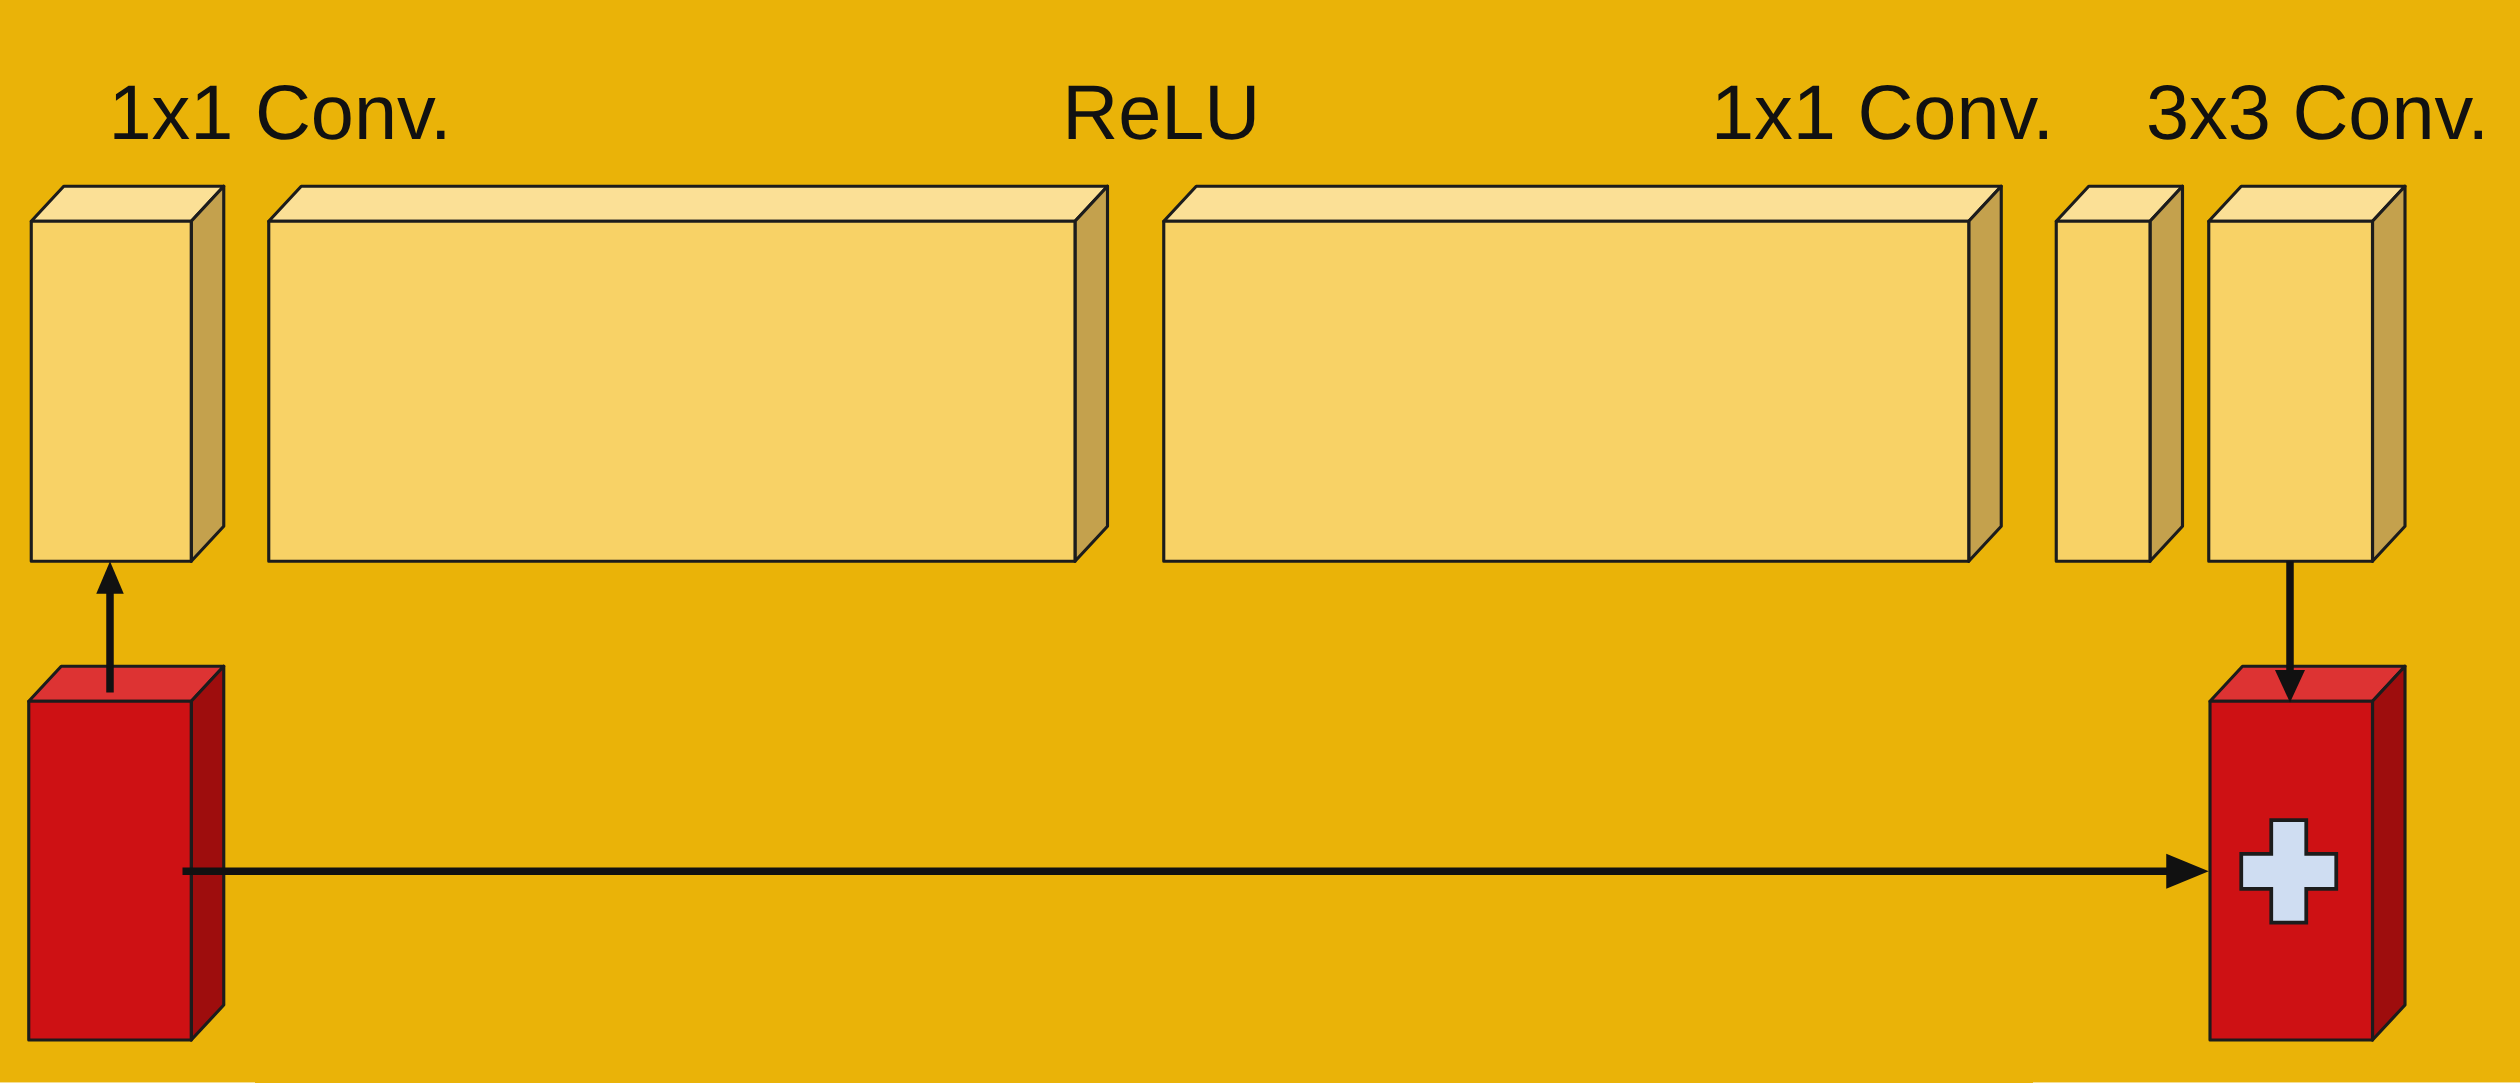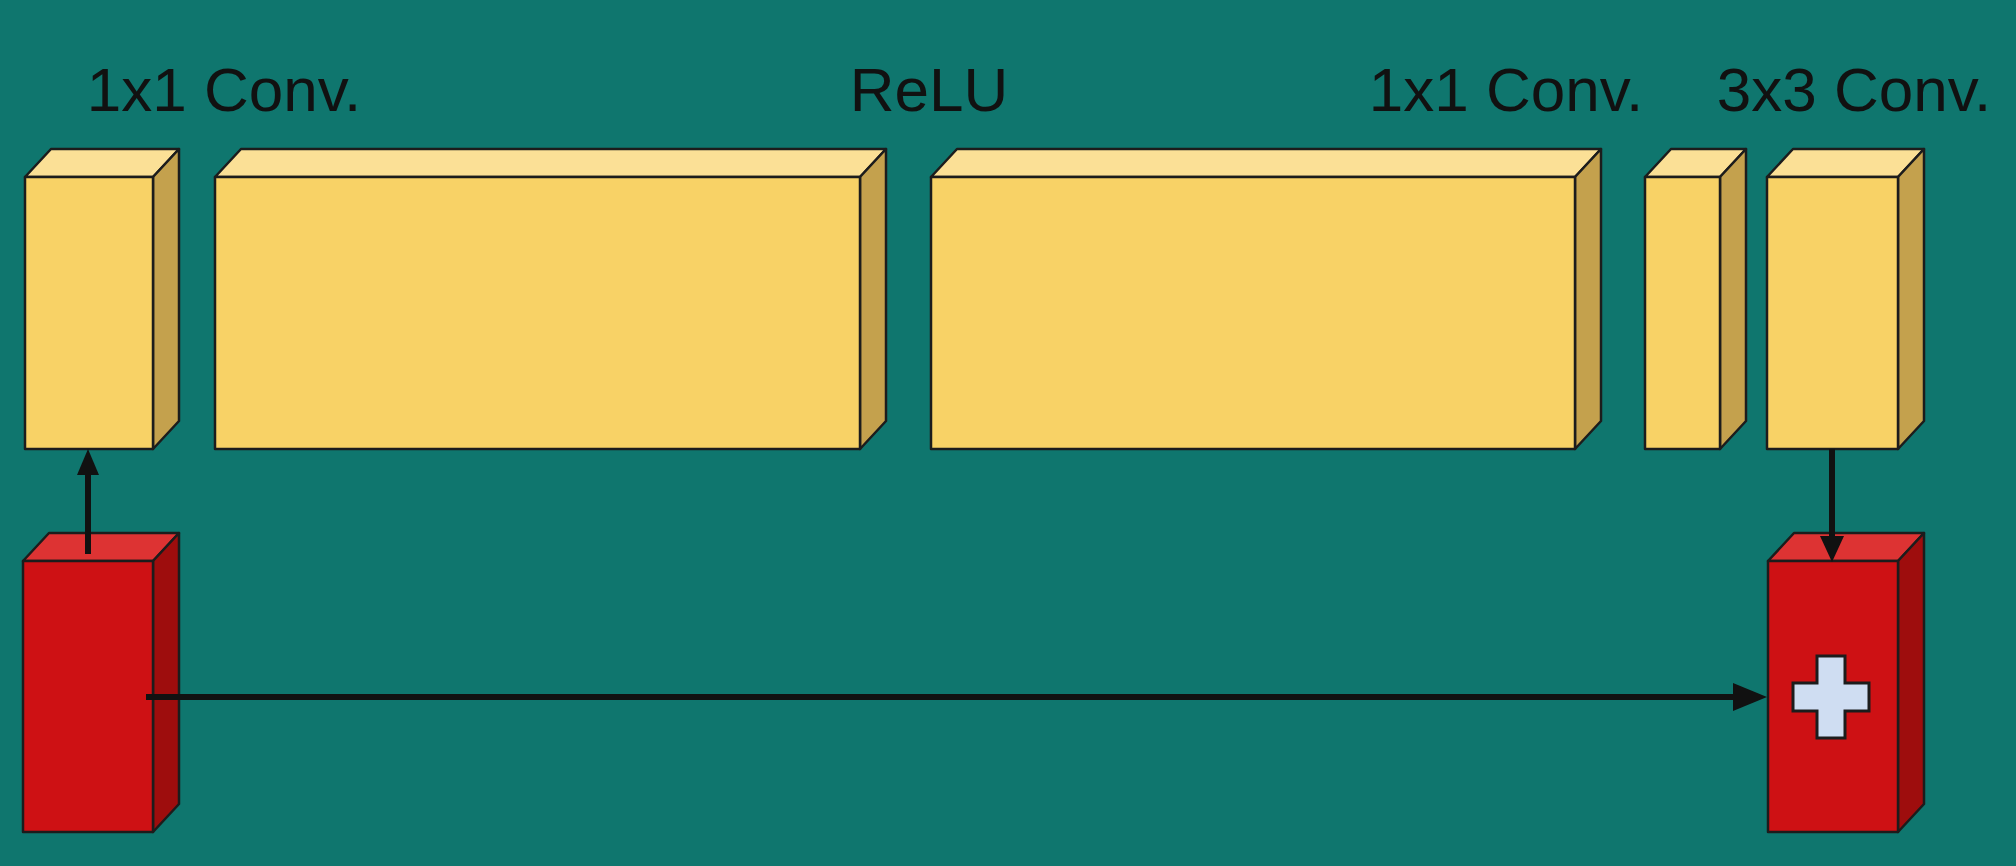--- a/index.html
+++ b/index.html
@@ -5,21 +5,21 @@
 <style>
   html, body {
     margin: 0;
     padding: 0;
     background: #ffffff;
   }
   .stage {
     position: relative;
     width: 2016px;
     height: 866px;
-    background: #0f766e;
+    background: #eab308;
     overflow: hidden;
   }
   svg text {
     font-family: "Liberation Sans", "DejaVu Sans", sans-serif;
     font-size: 62px;
     font-weight: 400;
   }
   .box-edge {
     stroke-width: 2.5;
     stroke-linejoin: round;

